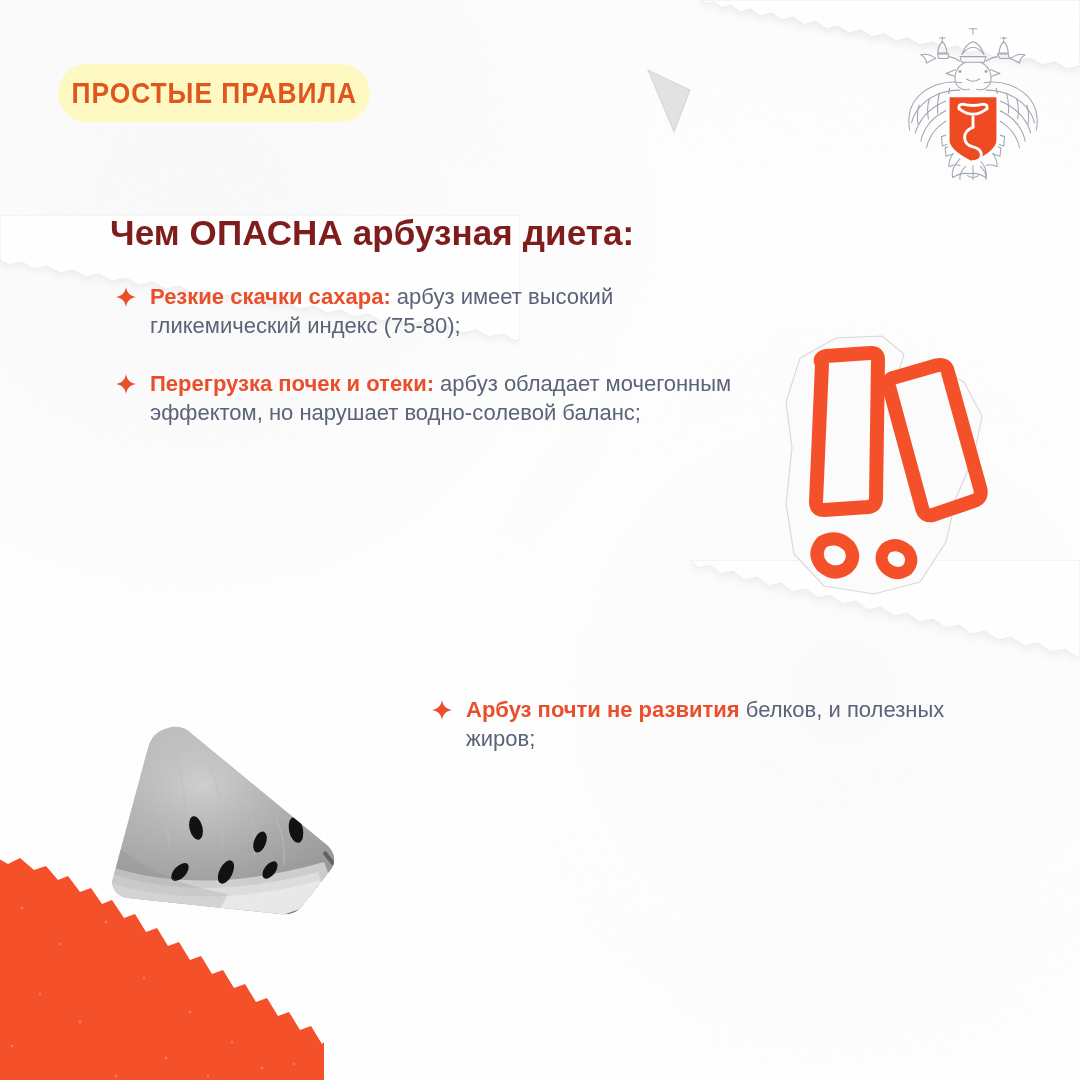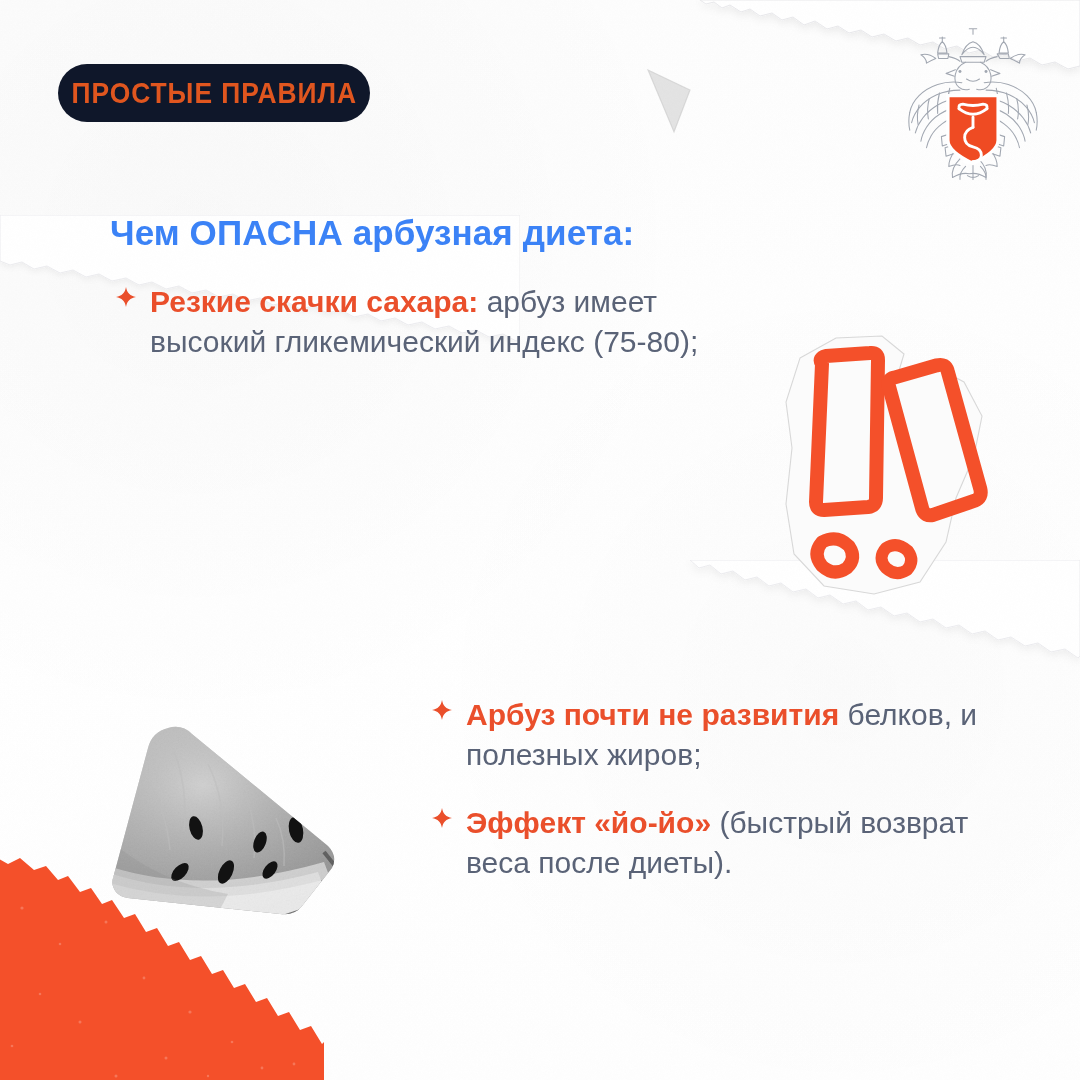--- a/index.html
+++ b/index.html
@@ -39,21 +39,21 @@
     pointer-events: none;
   }
 
   
   .badge {
     position: absolute;
     left: 58px;
     top: 64px;
     width: 312px;
     height: 58px;
-    background: #0f172a;
+    background: #fef9c3;
     border-radius: 29px;
     display: flex;
     align-items: center;
     justify-content: center;
   }
   .badge-text {
     color: #e0561f;
     font-family: "Liberation Sans Narrow", "Liberation Sans", "DejaVu Sans Condensed", sans-serif;
     font-weight: 700;
     font-size: 30px;
@@ -63,21 +63,21 @@
     white-space: nowrap;
   }
 
   
   .title {
     position: absolute;
     left: 110px;
     top: 190px;
     font-size: 35px;
     font-weight: 700;
-    color: #3b82f6;
+    color: #7f1d1d;
     letter-spacing: .1px;
     white-space: nowrap;
   }
 
   
   .bullets-top {
     position: absolute;
     left: 116px;
     top: 282px;
     width: 620px;
@@ -85,21 +85,21 @@
   .bullets-bottom {
     position: absolute;
     left: 432px;
     top: 695px;
     width: 560px;
   }
   .bullet {
     position: relative;
     padding-left: 34px;
     margin-bottom: 28px;
-    font-size: 30px;
+    font-size: 22px;
     line-height: 1.33;
     color: #5a6377;
   }
   .bullet:last-child { margin-bottom: 0; }
   .star-icon {
     position: absolute;
     left: 0;
     top: 5px;
     width: 20px;
     height: 20px;
@@ -300,39 +300,39 @@
   <div class="bullets-top">
 
     <div class="bullet">
       <svg class="star-icon" viewBox="0 0 24 24">
         <path d="M12,0 C13.2,7.0 17.0,10.8 24,12 C17.0,13.2 13.2,17.0 12,24 C10.8,17.0 7.0,13.2 0,12 C7.0,10.8 10.8,7.0 12,0 Z" fill="#ea4f2b"></path>
       </svg>
       <span class="b-strong">Резкие скачки сахара:</span><span class="b-rest"> арбуз имеет высокий гликемический индекс  (75-80);</span>
     </div>
 
 
+    <div class="bullet">
+      <svg class="star-icon" viewBox="0 0 24 24">
+        <path d="M12,0 C13.2,7.0 17.0,10.8 24,12 C17.0,13.2 13.2,17.0 12,24 C10.8,17.0 7.0,13.2 0,12 C7.0,10.8 10.8,7.0 12,0 Z" fill="#ea4f2b"></path>
+      </svg>
+      <span class="b-strong">Перегрузка почек и отеки:</span><span class="b-rest"> арбуз обладает мочегонным эффектом, но нарушает водно-солевой баланс;</span>
+    </div>
 
   </div>
 
   <div class="bullets-bottom">
 
     <div class="bullet">
       <svg class="star-icon" viewBox="0 0 24 24">
         <path d="M12,0 C13.2,7.0 17.0,10.8 24,12 C17.0,13.2 13.2,17.0 12,24 C10.8,17.0 7.0,13.2 0,12 C7.0,10.8 10.8,7.0 12,0 Z" fill="#ea4f2b"></path>
       </svg>
       <span class="b-strong">Арбуз почти не развития</span><span class="b-rest"> белков, и полезных жиров;</span>
     </div>
 
 
-    <div class="bullet">
-      <svg class="star-icon" viewBox="0 0 24 24">
-        <path d="M12,0 C13.2,7.0 17.0,10.8 24,12 C17.0,13.2 13.2,17.0 12,24 C10.8,17.0 7.0,13.2 0,12 C7.0,10.8 10.8,7.0 12,0 Z" fill="#ea4f2b"></path>
-      </svg>
-      <span class="b-strong">Эффект «йо-йо»</span><span class="b-rest"> (быстрый возврат веса после диеты).</span>
-    </div>
 
   </div>
 
   <svg class="corner-orange" viewBox="0 0 330 250">
     <defs>
       <clipPath id="cornclip">
         <path d="M0,20 L14,28 L26,22 L40,34 L52,30 L64,44 L74,40 L86,56 L97,52
                  L108,68 L118,64 L130,82 L141,78 L152,96 L163,92 L174,110
                  L185,106 L196,124 L207,120 L218,138 L229,134 L240,152
                  L251,148 L262,166 L273,162 L284,180 L295,176 L306,194

